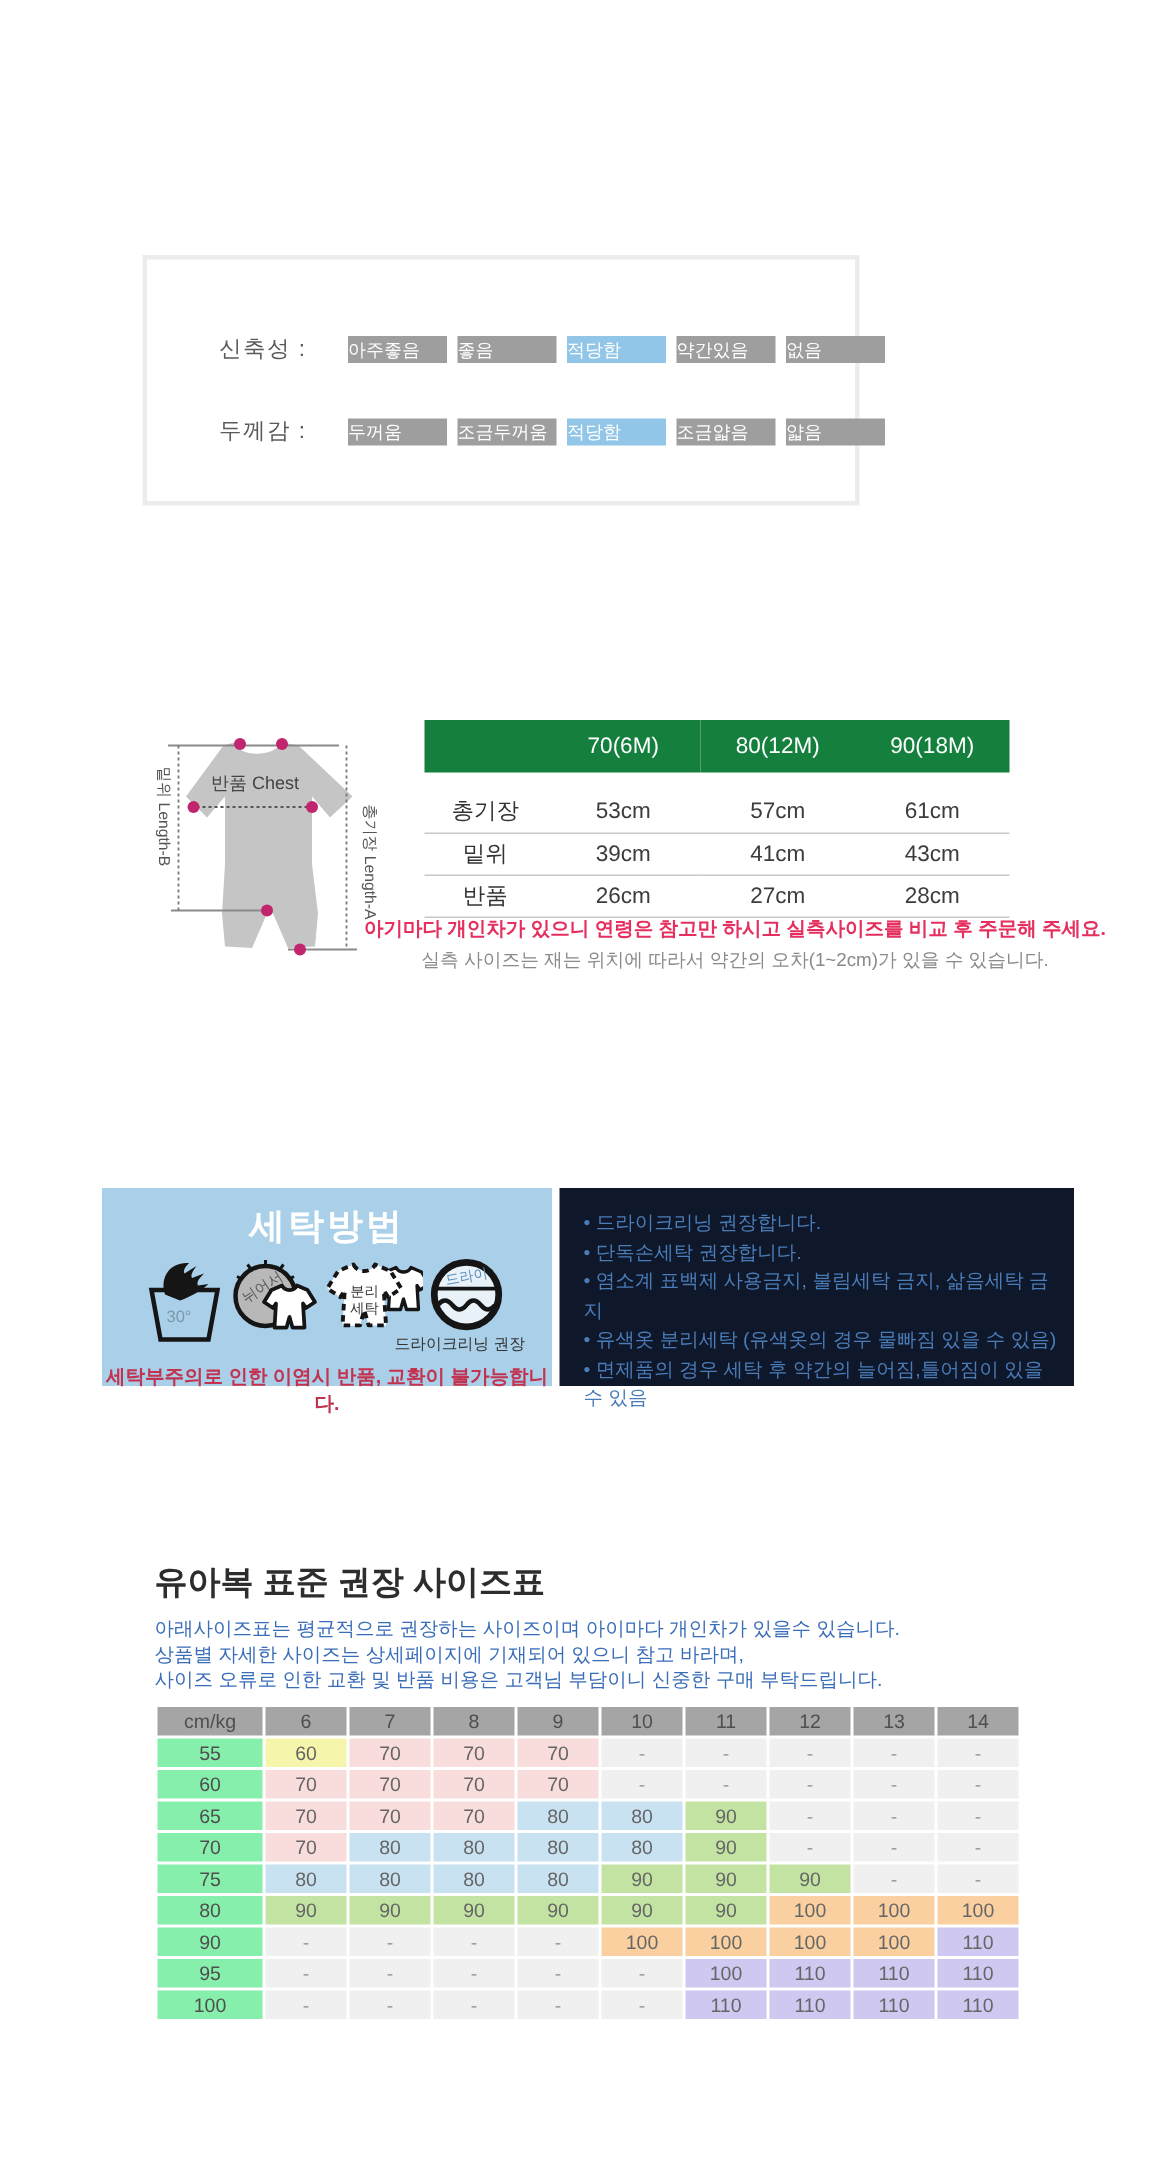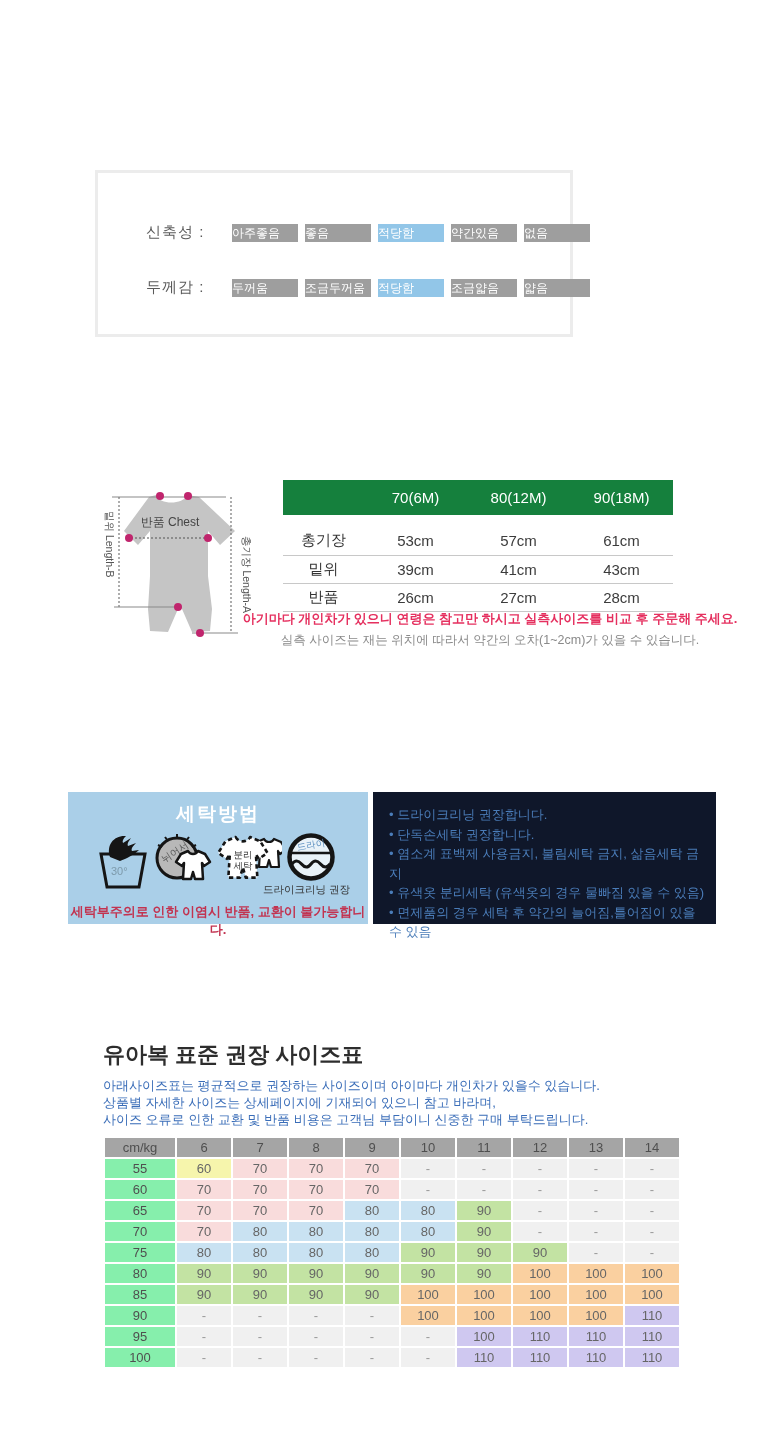--- a/index.html
+++ b/index.html
@@ -29,21 +29,21 @@
   .size-table tr.data-row td { height:28px; border-bottom:1px solid #c8c8c8; }
   .size-table td.row-label { color:#333; }
   .note-red { position:absolute; left:180px; top:132px; width:620px; text-align:center;
     font-size:13px; font-weight:bold; color:#e5305f; }
   .note-gray { position:absolute; left:180px; top:154px; width:620px; text-align:center;
     font-size:12.5px; color:#8a8a8a; }
 
   
   .wash { position:absolute; left:68px; top:792px; width:648px; height:132px; display:flex; }
   .wash-left { width:300px; height:132px; background:#aacfe8; position:relative; flex:none; }
-  .wash-title { margin-top:9px; text-align:center; color:#fff; font-size:19px; font-weight:bold; letter-spacing:2px; }
+  .wash-title { margin-top:9px; text-align:center; color:#fff; font-size:24px; font-weight:bold; letter-spacing:2px; }
   .wash-icons { margin-top:3px; height:60px; display:flex; justify-content:center; align-items:center; gap:2px; }
   .icon-col { position:relative; }
   .dry-caption { position:absolute; top:53px; right:-10px; white-space:nowrap; font-size:10.5px; color:#333; }
   .wash-warning { margin-top:13px; text-align:center; font-size:13px; font-weight:bold; color:#c23350; }
   .wash-right { flex:1; margin-left:5px; background:#0f172a; padding:13px 10px 0 16px; }
   .wash-right ul { list-style:none; }
   .wash-right li { font-size:13px; line-height:19.5px; color:#4a7cb8; }
   .wash-right li::before { content:"\2022\00a0"; }
 
   
@@ -305,32 +305,20 @@
             <td class="cell" style="background: rgb(195, 227, 163);">90</td>
             <td class="cell" style="background: rgb(195, 227, 163);">90</td>
             <td class="cell" style="background: rgb(195, 227, 163);">90</td>
             <td class="cell" style="background: rgb(195, 227, 163);">90</td>
             <td class="cell" style="background: rgb(195, 227, 163);">90</td>
             <td class="cell" style="background: rgb(250, 208, 160);">100</td>
             <td class="cell" style="background: rgb(250, 208, 160);">100</td>
             <td class="cell" style="background: rgb(250, 208, 160);">100</td>
           </tr>
           <tr>
-            <td class="row-label">85</td>
-            <td class="cell" style="background: rgb(195, 227, 163);">90</td>
-            <td class="cell" style="background: rgb(195, 227, 163);">90</td>
-            <td class="cell" style="background: rgb(195, 227, 163);">90</td>
-            <td class="cell" style="background: rgb(195, 227, 163);">90</td>
-            <td class="cell" style="background: rgb(250, 208, 160);">100</td>
-            <td class="cell" style="background: rgb(250, 208, 160);">100</td>
-            <td class="cell" style="background: rgb(250, 208, 160);">100</td>
-            <td class="cell" style="background: rgb(250, 208, 160);">100</td>
-            <td class="cell" style="background: rgb(250, 208, 160);">100</td>
-          </tr>
-          <tr>
             <td class="row-label">90</td>
             <td class="cell empty" style="background: rgb(240, 240, 240);">-</td>
             <td class="cell empty" style="background: rgb(240, 240, 240);">-</td>
             <td class="cell empty" style="background: rgb(240, 240, 240);">-</td>
             <td class="cell empty" style="background: rgb(240, 240, 240);">-</td>
             <td class="cell" style="background: rgb(250, 208, 160);">100</td>
             <td class="cell" style="background: rgb(250, 208, 160);">100</td>
             <td class="cell" style="background: rgb(250, 208, 160);">100</td>
             <td class="cell" style="background: rgb(250, 208, 160);">100</td>
             <td class="cell" style="background: rgb(207, 200, 240);">110</td>

